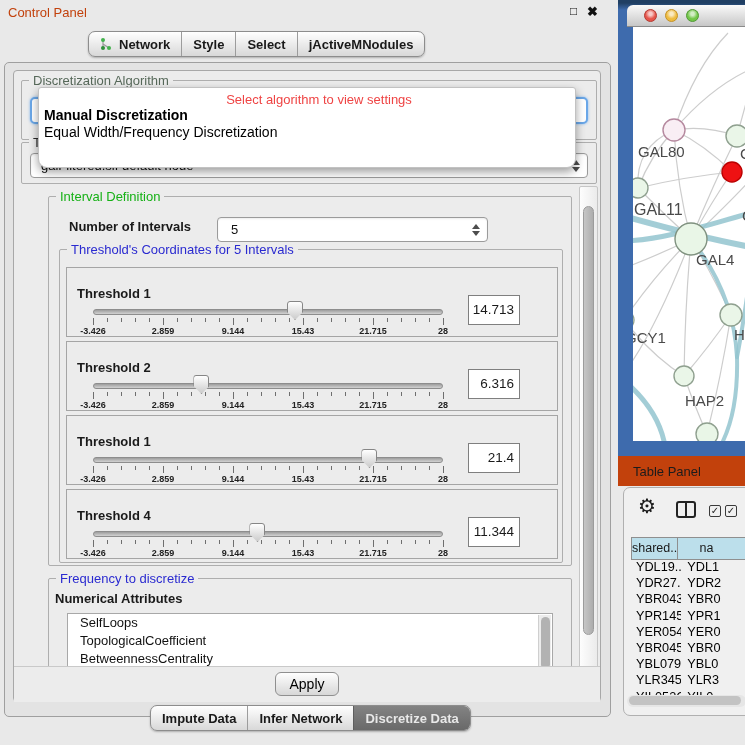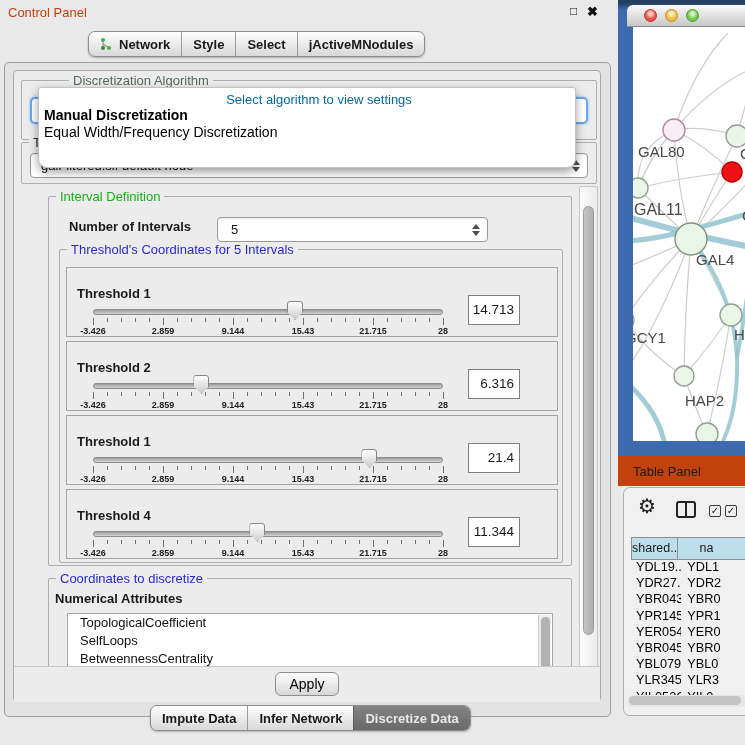--- a/index.html
+++ b/index.html
@@ -24,35 +24,35 @@
   #bottomTabs { left:150px; top:705px; z-index:12; }
   
   .panel-outer { position:absolute; left:4px; top:62px; width:607px; height:655px;
     border:1px solid #9f9f9f; border-radius:5px; background:#e3e3e3; }
   .panel-inner { position:absolute; left:13px; top:70px; width:588px; height:632px;
     border:1px solid #a8a8a8; border-radius:4px; background:#ececec; }
   .gbox { position:absolute; border:1px solid #aeaeae; border-radius:2px; }
   .glabel { position:absolute; top:-8px; left:7px; background:#ececec; padding:0 4px; font-size:13px; white-space:nowrap; }
   .glabel.green { color:#16b116; }
   .glabel.blue  { color:#2a2ad0; }
-  .glabel.dim   { color:#57695a;margin-left:40px; }
+  .glabel.dim   { color:#57695a; }
   
   .combo { position:absolute; background:#fff; border:1px solid #9b9b9b; border-radius:4px;
     font-size:13px; color:#111; display:flex; align-items:center; box-shadow:inset 0 1px 2px rgba(0,0,0,.08); }
   .combo .txt { padding-left:10px; flex:1; overflow:hidden; white-space:nowrap; }
   .stepper { width:10px; margin-right:6px; display:flex; flex-direction:column; align-items:center; gap:2px; }
   .stepper i { display:block; width:0; height:0; border-left:4px solid transparent; border-right:4px solid transparent; }
   .stepper .up { border-bottom:5px solid #4d4d4d; }
   .stepper .dn { border-top:5px solid #4d4d4d; }
   .focus-combo { position:absolute; left:8px; top:16px; width:558px; height:27px; background:#fff;
     border:2px solid #6aa7e8; border-radius:5px; box-shadow:0 0 3px #86b9f0; }
   
   .popup { position:absolute; left:38px; top:87px; width:538px; height:81px; background:#fff;
     border:1px solid #c2c2c2; border-radius:3px 3px 9px 9px; box-shadow:0 4px 10px rgba(0,0,0,.38); z-index:60; }
-  .popup .hint { position:absolute; top:4px; left:0; right:0; text-align:center; color:#0369a1; font-size:13px;margin-left:24px; }
+  .popup .hint { position:absolute; top:4px; left:0; right:0; text-align:center; color:#ef4444; font-size:13px;margin-left:24px; }
   .popup .item { position:absolute; left:5px; font-size:14px; color:#000; white-space:nowrap; }
   .popup .item.b { font-weight:bold; }
   
   .vscroll { position:absolute; left:579px; top:186px; width:19px; height:510px;
     border:1px solid #c6c6c6; background:linear-gradient(to right,#fdfdfd,#ebebeb); border-radius:2px; }
   .vscroll .thumb { position:absolute; left:3px; top:19px; width:11px; height:429px;
     background:linear-gradient(to right,#c6c6c6,#adadad); border:1px solid #9c9c9c; border-radius:6px; }
   
   .thr-box { position:absolute; left:6px; width:492px; height:70px; border:1px solid #a5a5a5; background:#ececec; }
   .thr-label { position:absolute; left:10px; top:6px; font-size:13px; font-weight:bold;margin-top:12px; }
@@ -342,26 +342,26 @@
               <span style="left: 100%;">28</span>
             </div>
             <div class="thr-thumb" style="left: 182.498px;"></div>
             <div class="thr-value">11.344</div>
           </div>
         </div>
     </div>
   </div>
 
   <div class="gbox" style="left:48px;top:578px;width:524px;height:96px;">
-    <span class="glabel blue">Coordinates to discretize</span>
+    <span class="glabel blue">Frequency to discretize</span>
     <span class="bold lbl13" style="position:absolute;left:6px;top:12px;">Numerical Attributes</span>
     <div class="attr-list">
       <div id="attrItems">
+          <div class="li">SelfLoops</div>
           <div class="li">TopologicalCoefficient</div>
-          <div class="li">SelfLoops</div>
           <div class="li">BetweennessCentrality</div>
         </div>
       <div class="list-scroll">
           <div class="thumb"></div>
         </div>
     </div>
   </div>
 
   <div class="footer">
     <div class="btn">Apply</div>

